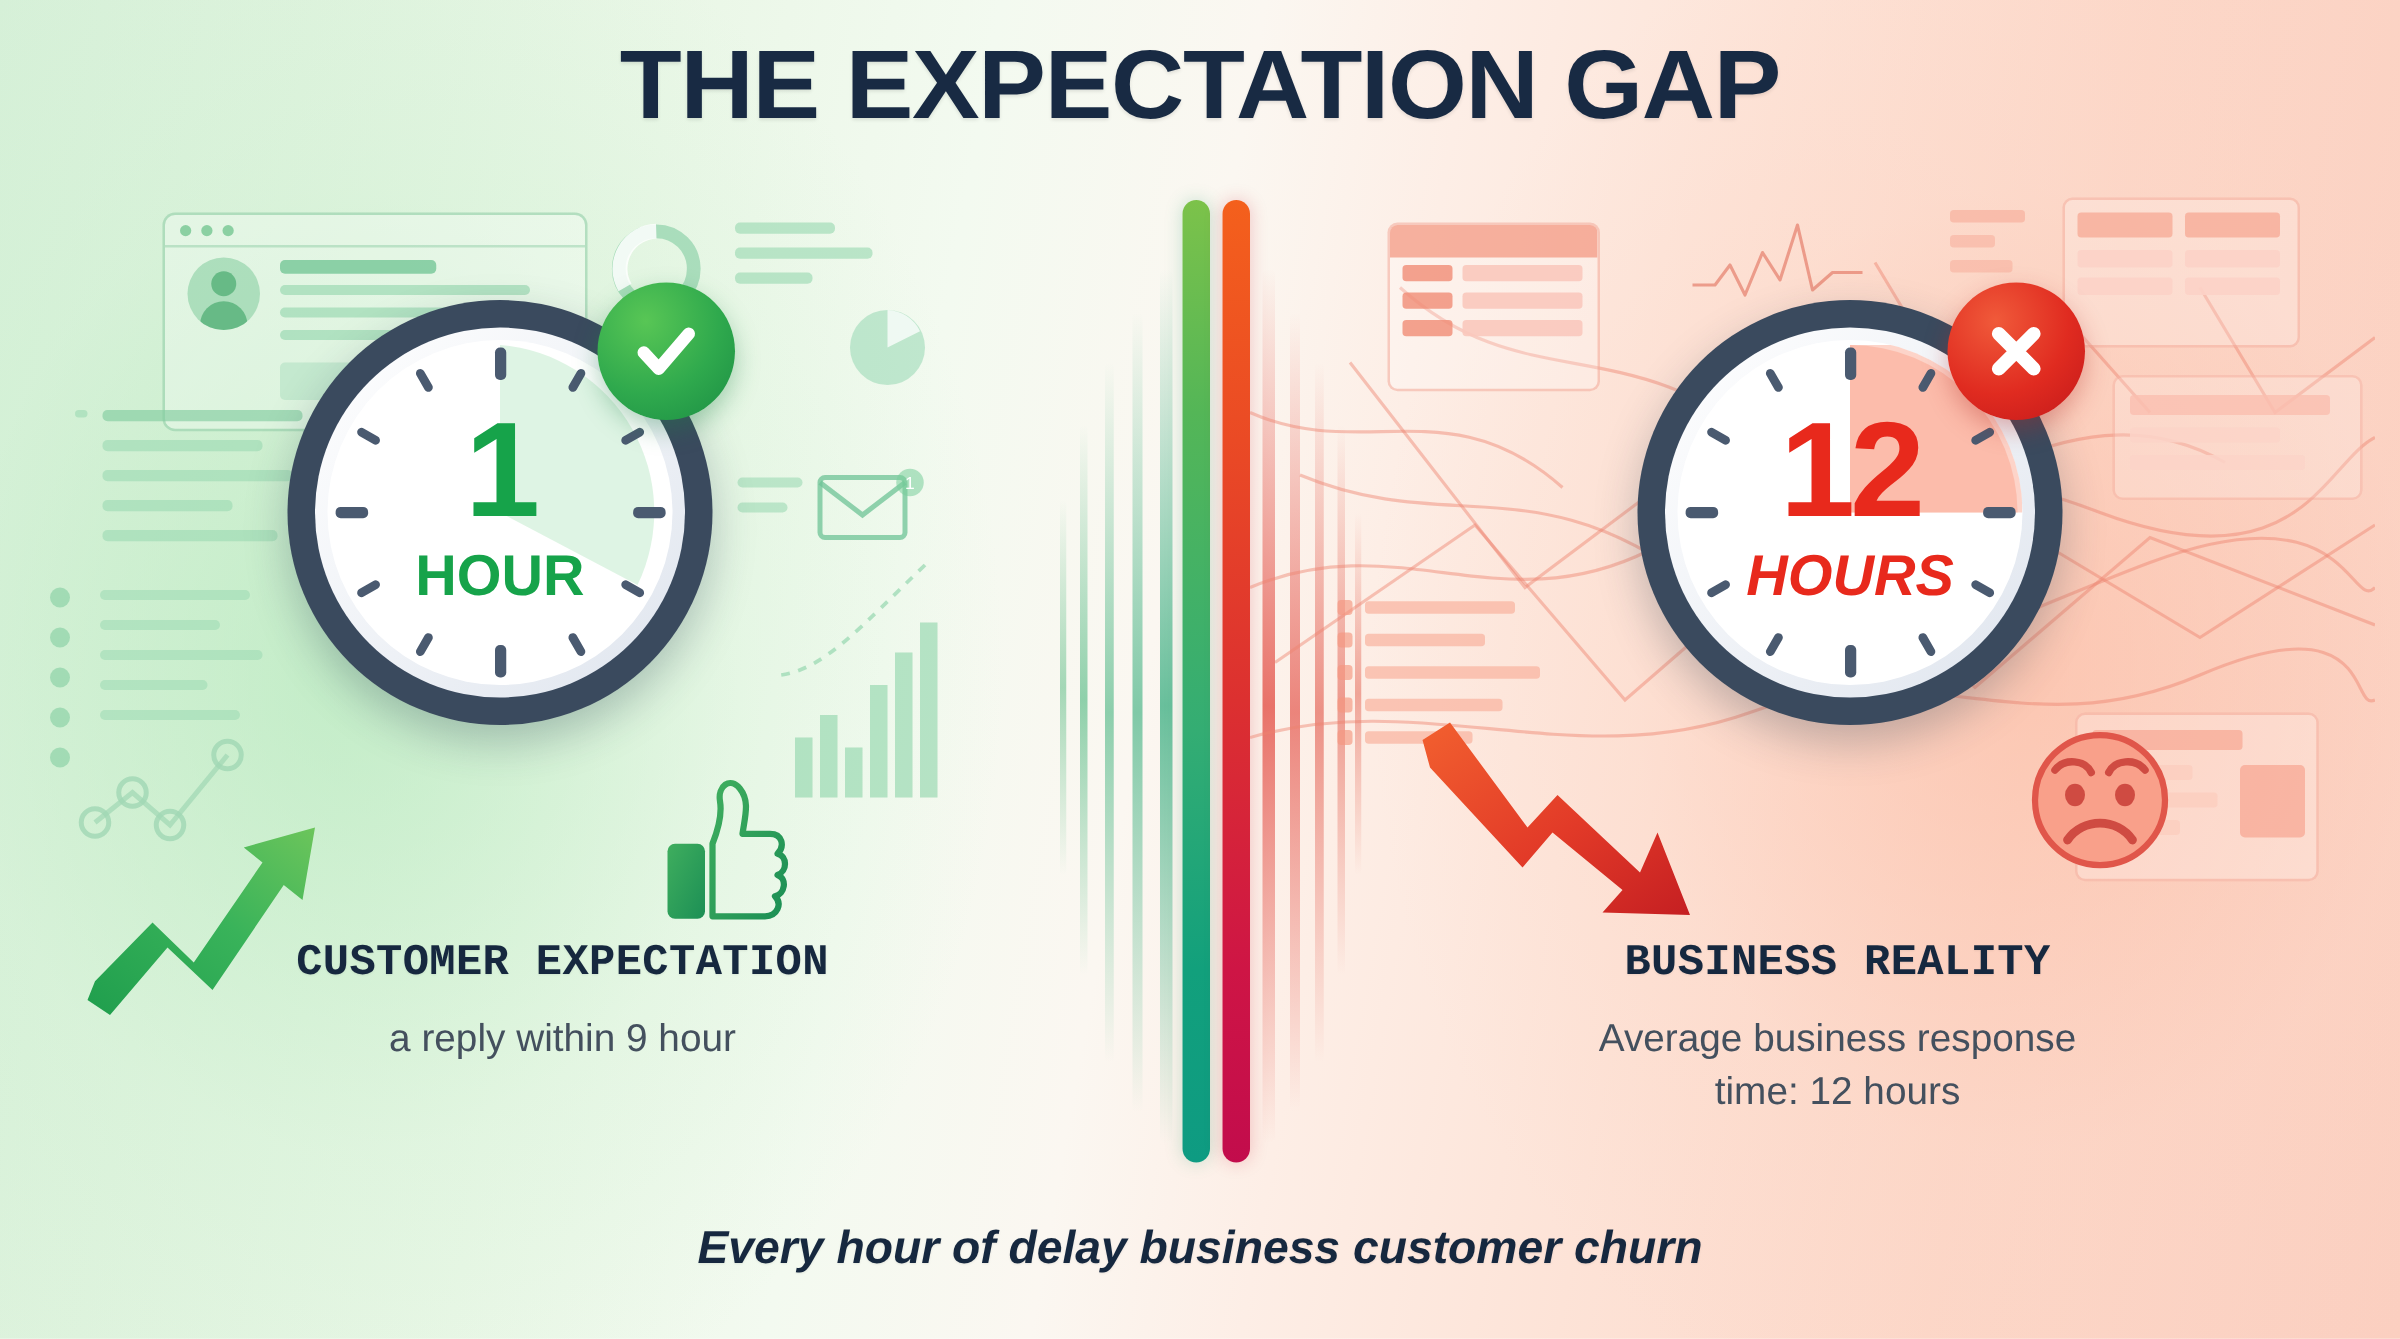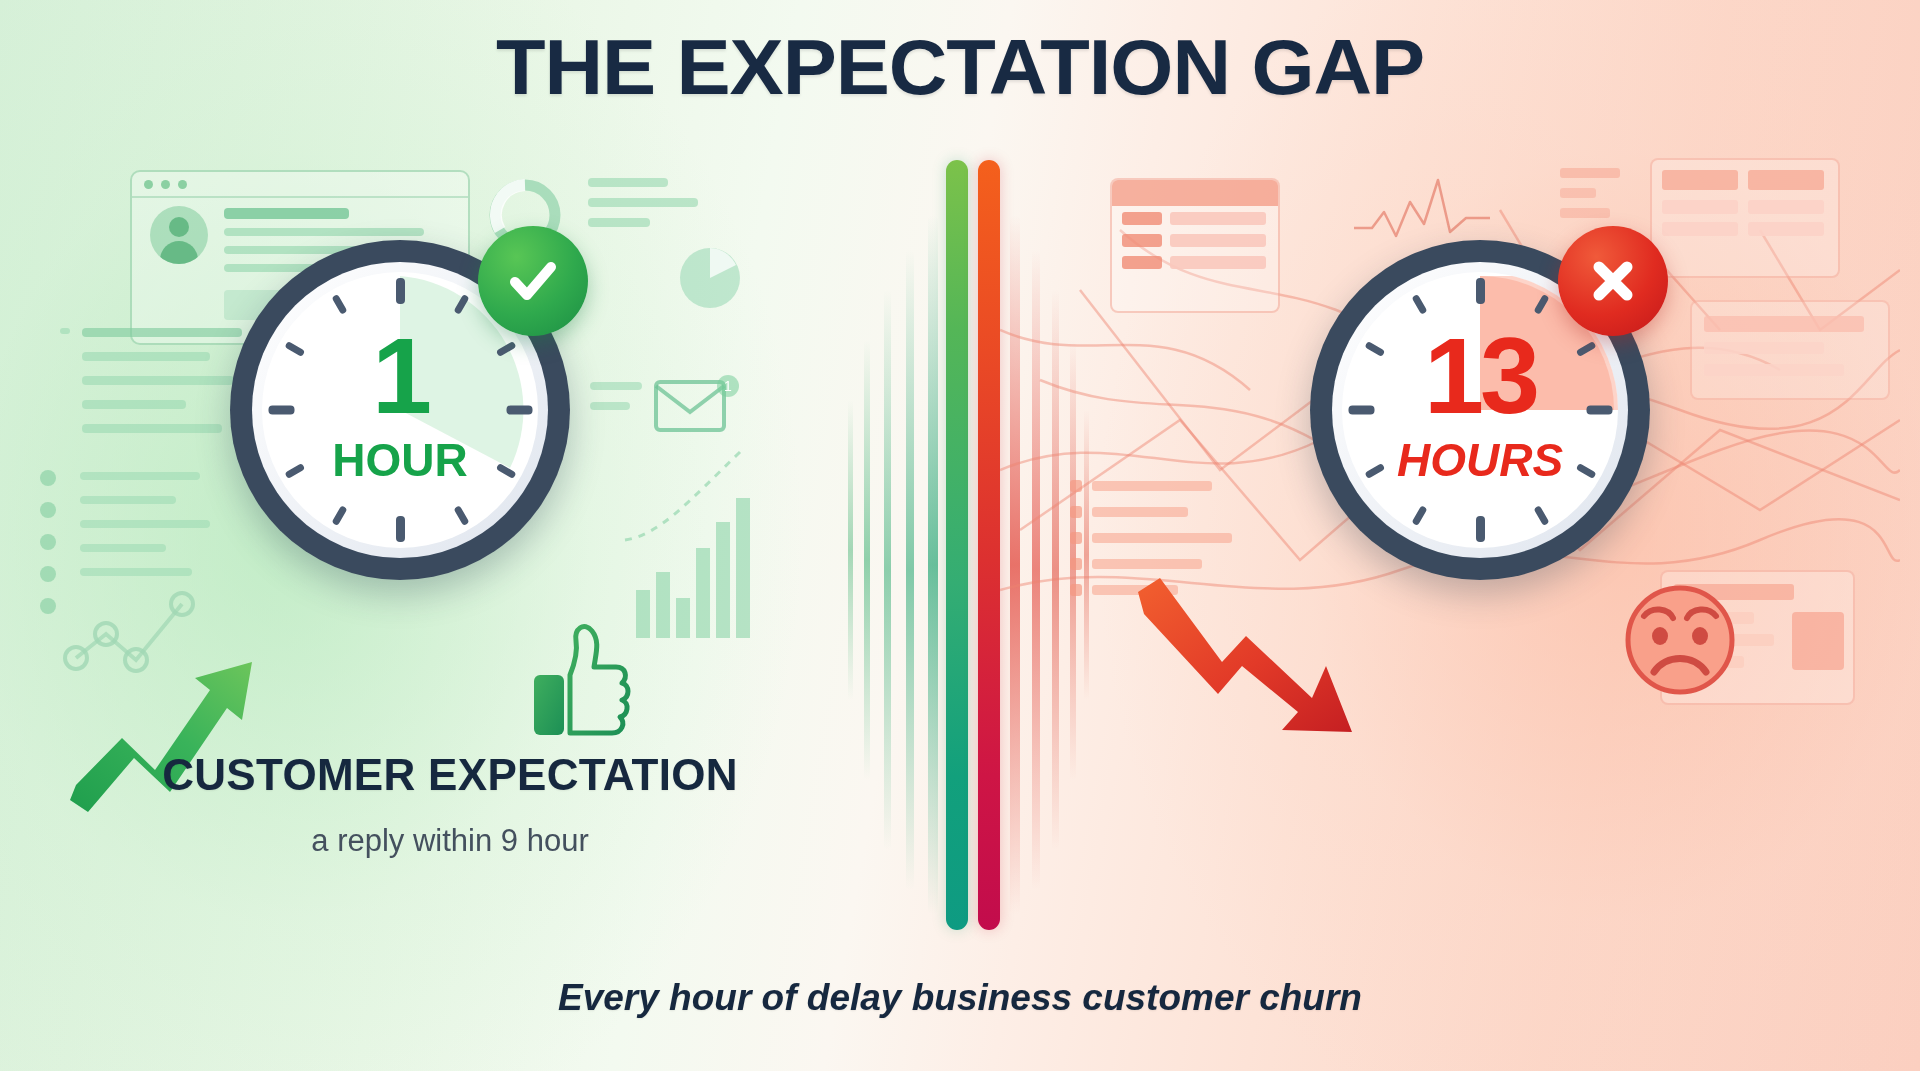--- a/index.html
+++ b/index.html
@@ -154,23 +154,23 @@
   .badge-red{
     background:radial-gradient(circle at 35% 28%, #f05a3a 0%, #e02b20 55%, #c2181a 100%);
     box-shadow:0 8px 20px rgba(180,40,35,.35);
   }
 
   
   .caption{
     position:absolute; left:0; width:100%; text-align:center;
   }
   .cap-head{
-    font-size:44px; font-weight:900; color:#16283f;
+    font-size:35px; font-weight:900; color:#16283f;
     letter-spacing:.3px;
-    font-family:Liberation Sans, sans-serif;
+    font-family:Liberation Mono, monospace;
     text-shadow:0 1px 2px rgba(0,0,0,.07);
   }
   .cap-sub{
     margin-top:20px;
     font-size:31px; color:#44505e; line-height:1.35;
     font-family:"Liberation Sans", sans-serif;
   }
 
   .tagline{
     position:absolute; bottom:52px; left:0; width:100%;
@@ -472,26 +472,33 @@
           <div class="tick major" style="transform:rotate(180deg);"></div>
           <div class="tick" style="transform:rotate(210deg);"></div>
           <div class="tick" style="transform:rotate(240deg);"></div>
           <div class="tick major" style="transform:rotate(270deg);"></div>
           <div class="tick" style="transform:rotate(300deg);"></div>
           <div class="tick" style="transform:rotate(330deg);"></div>
         </div>
       </div>
     </div>
     <div class="ctext" style="top:86px;">
-      <div class="cnum red-txt">13</div>
+      <div class="cnum red-txt">12</div>
       <div class="cunit red-txt" style="margin-top:8px;font-style:italic;">HOURS</div>
     </div>
 
     <div class="badge badge-red" style="left:248px;top:-14px;">
       <svg width="58" height="58" viewBox="0 0 58 58">
         <path d="M15 15 L43 43 M43 15 L15 43" fill="none" stroke="#ffffff" stroke-width="11" stroke-linecap="round"></path>
       </svg>
     </div>
   </div>
 
+  <div class="caption" style="top:600px;">
+    <div class="cap-head">BUSINESS REALITY</div>
+    <div class="cap-sub">
+      <div>Average business response</div>
+      <div>time: 12 hours</div>
+    </div>
+  </div>
 </div>
 
 <div class="tagline">Every hour of delay business customer churn</div>
 
 </body></html>

